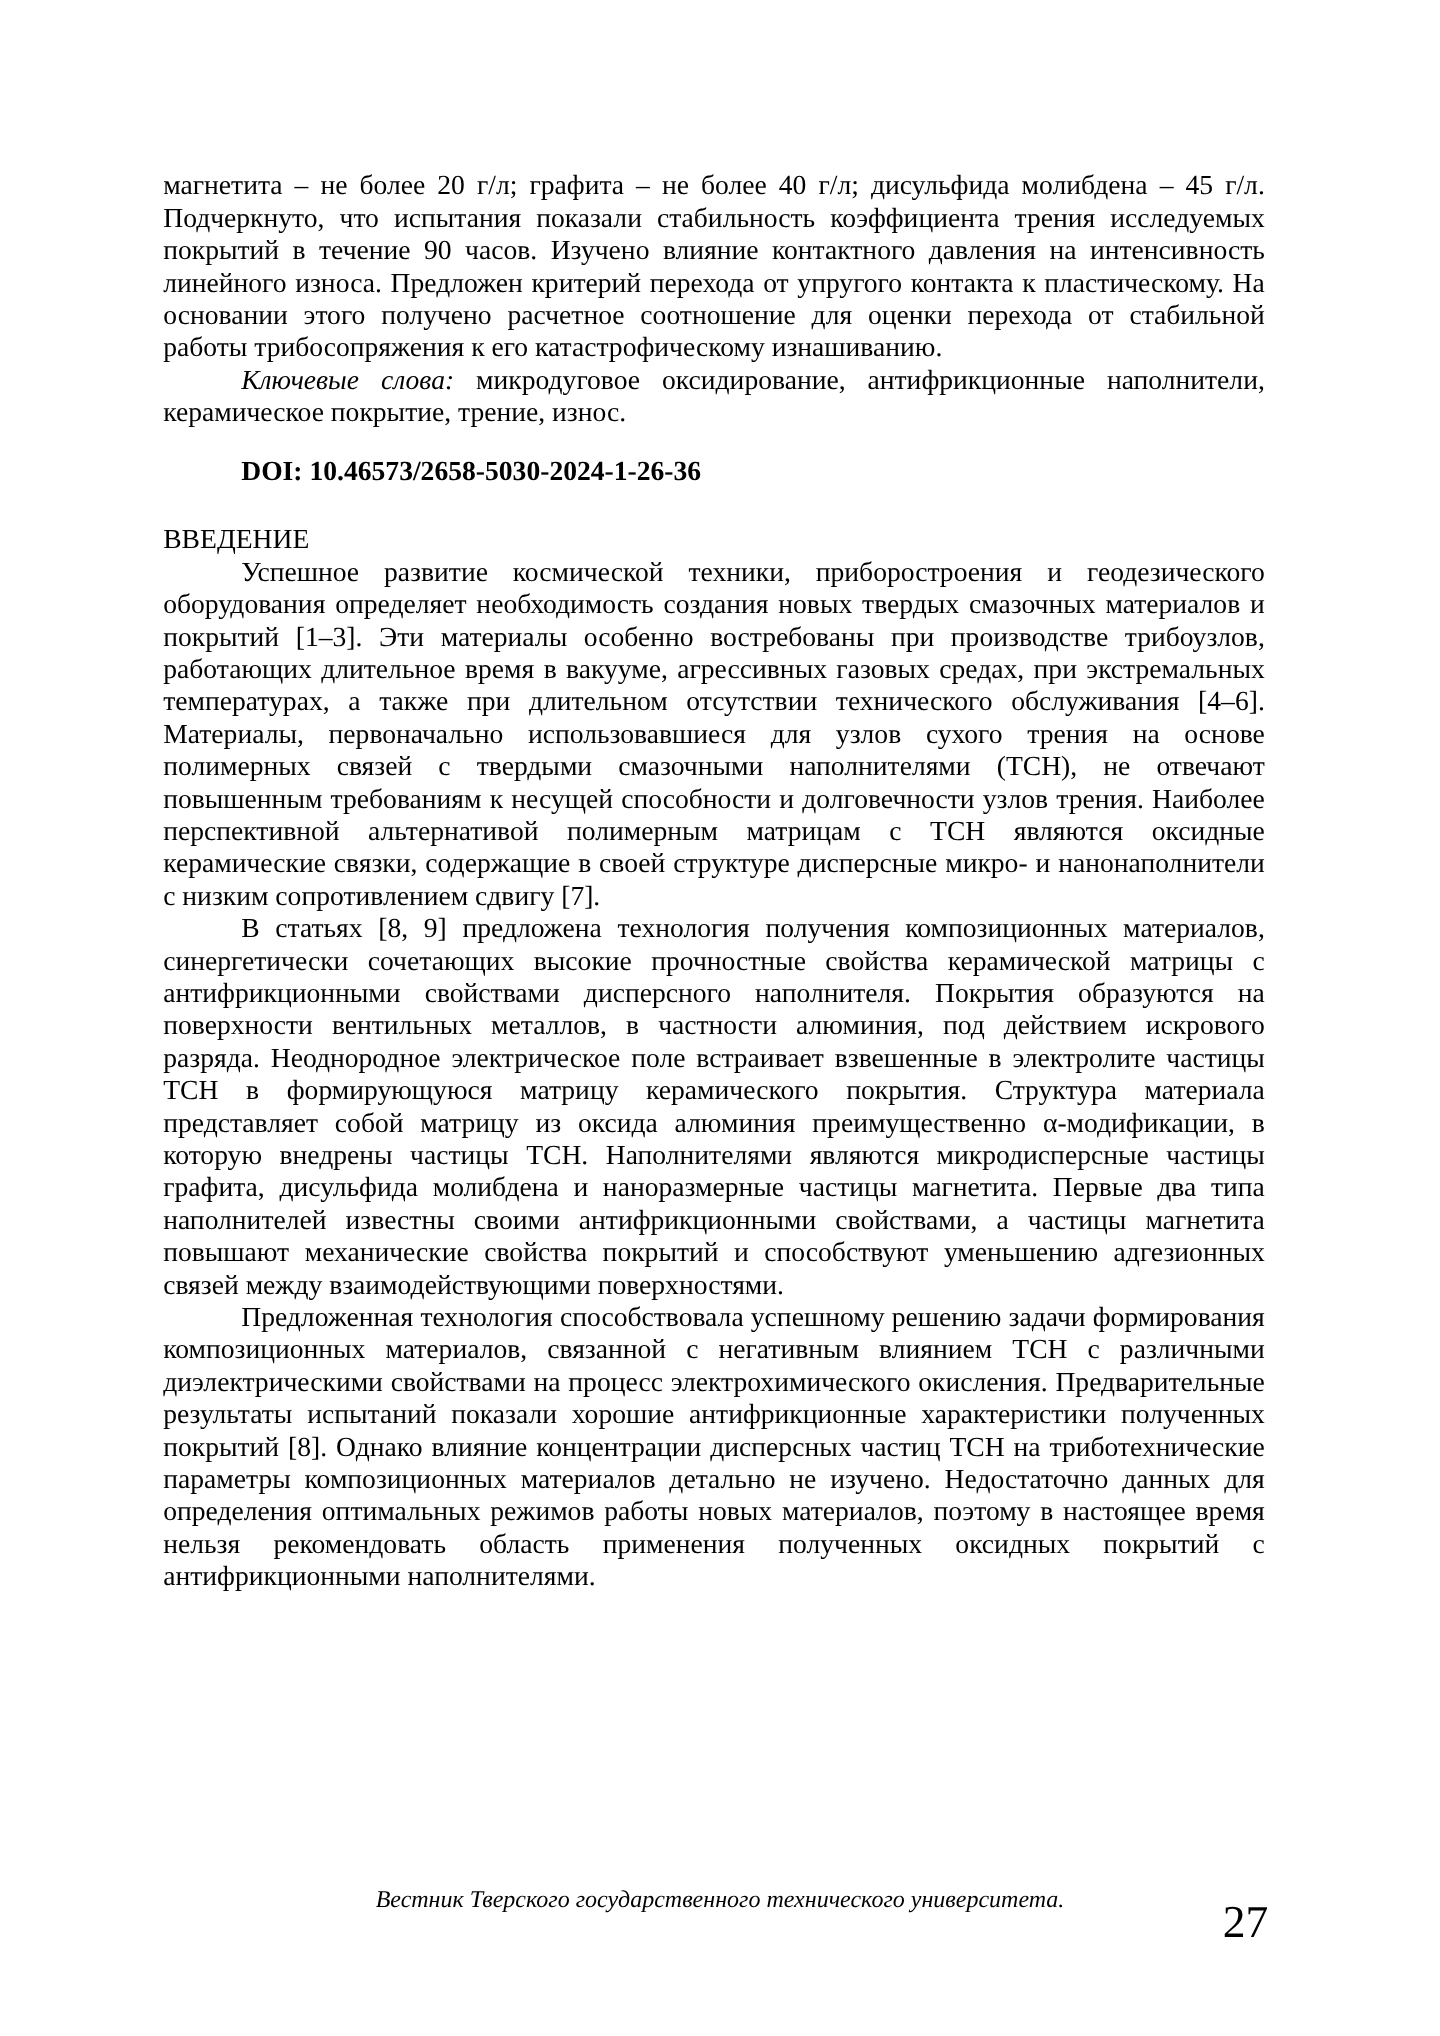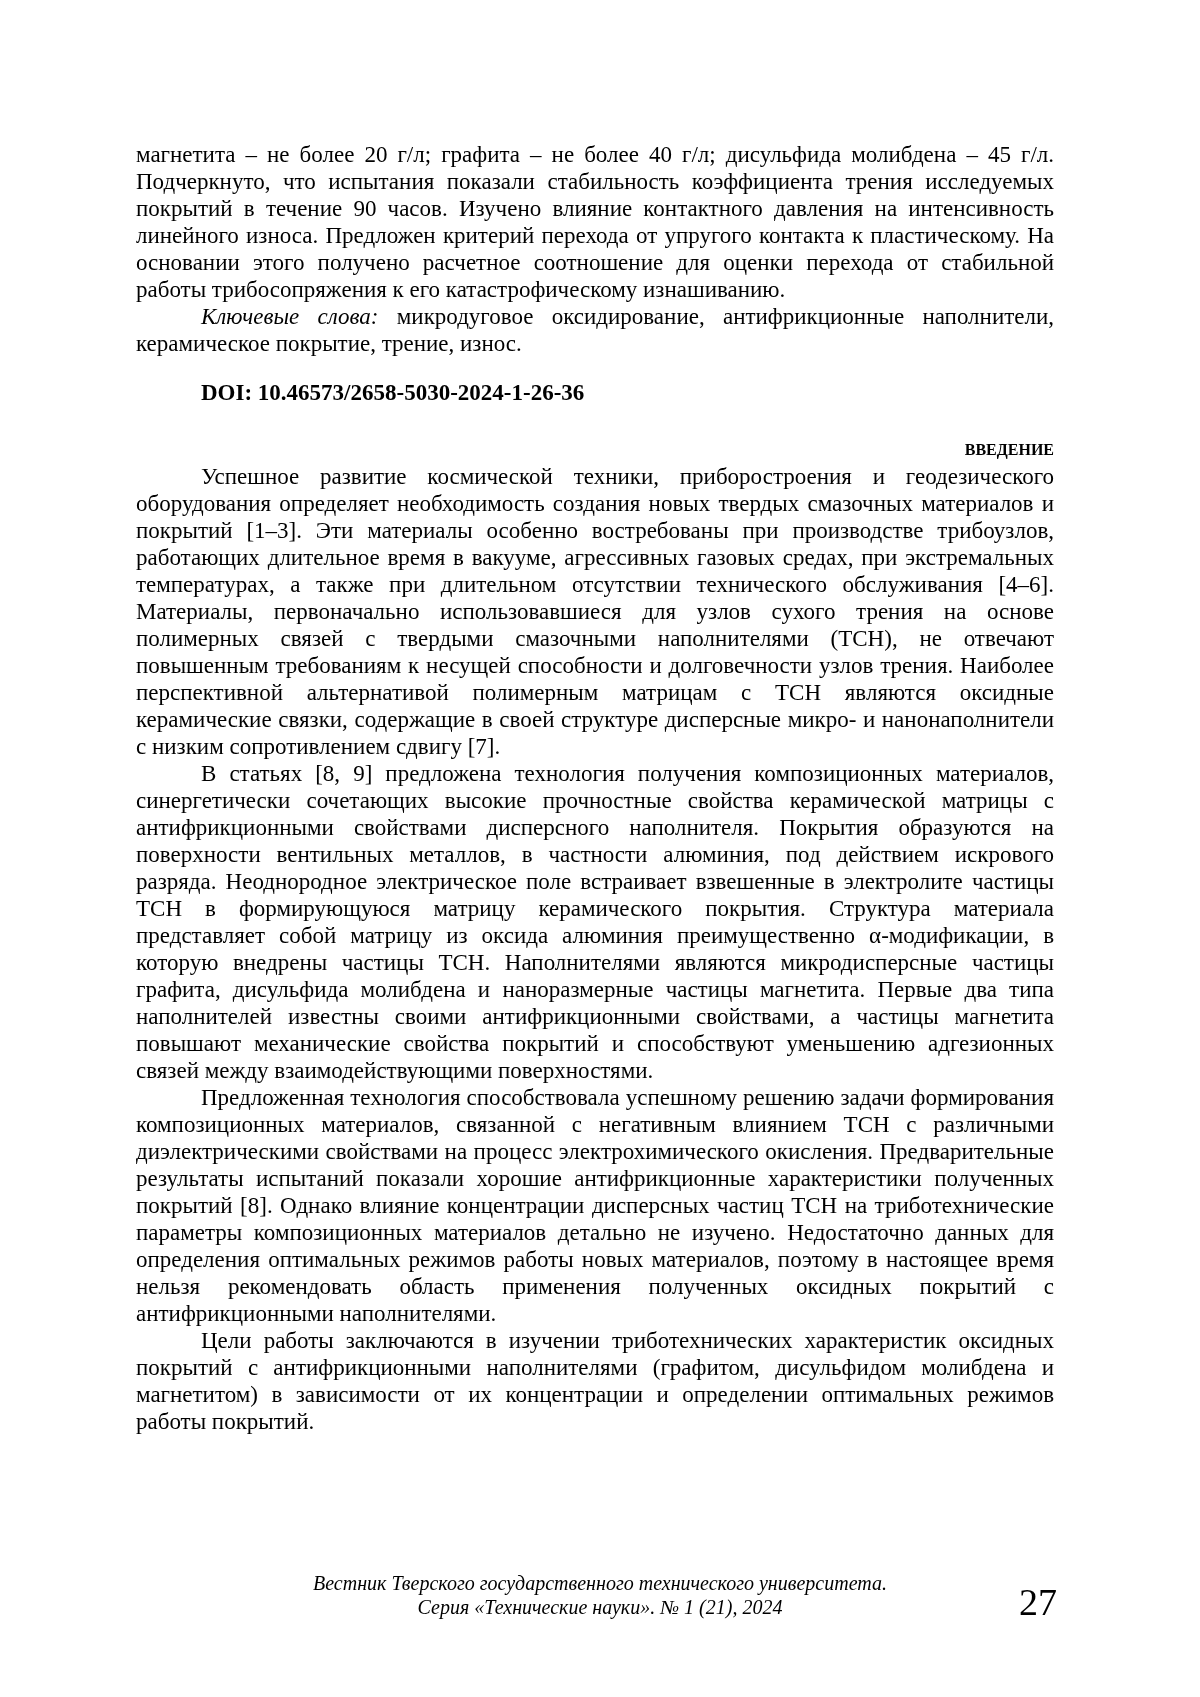--- a/index.html
+++ b/index.html
@@ -34,24 +34,24 @@
     text-indent: 0;
   }
   .kw-label {
     font-style: italic;
   }
   .doi-line {
     font-weight: bold;
     margin-top: 22px !important;
   }
   .section-heading {
-    font-size: 16px;
+    font-size: 23px;
     line-height: 27px;
-    font-weight: bold;
-    text-align: right;
+    font-weight: normal;
+    text-align: left;
     text-indent: 0;
     margin: 30px 0 0 0;
     padding: 0;
   }
   .journal-footer {
     position: absolute;
     left: 0;
     top: 1541px;
     width: 100%;
     text-align: center;
@@ -84,22 +84,20 @@
   <p class="doi-line">DOI: 10.46573/2658-5030-2024-1-26-36</p>
 
   <h2 class="section-heading">ВВЕДЕНИЕ</h2>
 
   <p>Успешное развитие космической техники, приборостроения и геодезического оборудования определяет необходимость создания новых твердых смазочных материалов и покрытий [1–3]. Эти материалы особенно востребованы при производстве трибоузлов, работающих длительное время в вакууме, агрессивных газовых средах, при экстремальных температурах, а также при длительном отсутствии технического обслуживания [4–6]. Материалы, первоначально использовавшиеся для узлов сухого трения на основе полимерных связей с твердыми смазочными наполнителями (ТСН), не отвечают повышенным требованиям к несущей способности и долговечности узлов трения. Наиболее перспективной альтернативой полимерным матрицам с ТСН являются оксидные керамические связки, содержащие в своей структуре дисперсные микро- и нанонаполнители с низким сопротивлением сдвигу [7].</p>
 
   <p>В статьях [8, 9] предложена технология получения композиционных материалов, синергетически сочетающих высокие прочностные свойства керамической матрицы с антифрикционными свойствами дисперсного наполнителя. Покрытия образуются на поверхности вентильных металлов, в частности алюминия, под действием искрового разряда. Неоднородное электрическое поле встраивает взвешенные в электролите частицы ТСН в формирующуюся матрицу керамического покрытия. Структура материала представляет собой матрицу из оксида алюминия преимущественно α-модификации, в которую внедрены частицы ТСН. Наполнителями являются микродисперсные частицы графита, дисульфида молибдена и наноразмерные частицы магнетита. Первые два типа наполнителей известны своими антифрикционными свойствами, а частицы магнетита повышают механические свойства покрытий и способствуют уменьшению адгезионных связей между взаимодействующими поверхностями.</p>
 
   <p>Предложенная технология способствовала успешному решению задачи формирования композиционных материалов, связанной с негативным влиянием ТСН с различными диэлектрическими свойствами на процесс электрохимического окисления. Предварительные результаты испытаний показали хорошие антифрикционные характеристики полученных покрытий [8]. Однако влияние концентрации дисперсных частиц ТСН на триботехнические параметры композиционных материалов детально не изучено. Недостаточно данных для определения оптимальных режимов работы новых материалов, поэтому в настоящее время нельзя рекомендовать область применения полученных оксидных покрытий с антифрикционными наполнителями.</p>
 
-  <p>Цели работы заключаются в изучении триботехнических характеристик оксидных покрытий с антифрикционными наполнителями (графитом, дисульфидом молибдена и магнетитом) в зависимости от их концентрации и определении оптимальных режимов работы покрытий.</p>
 
 </div>
 
 <div class="journal-footer">
   <p>Вестник Тверского государственного технического университета.</p>
-  <p>Серия «Технические науки». № 1 (21), 2024</p>
 </div>
 
 <div class="page-number">27</div>
 
 </body></html>

